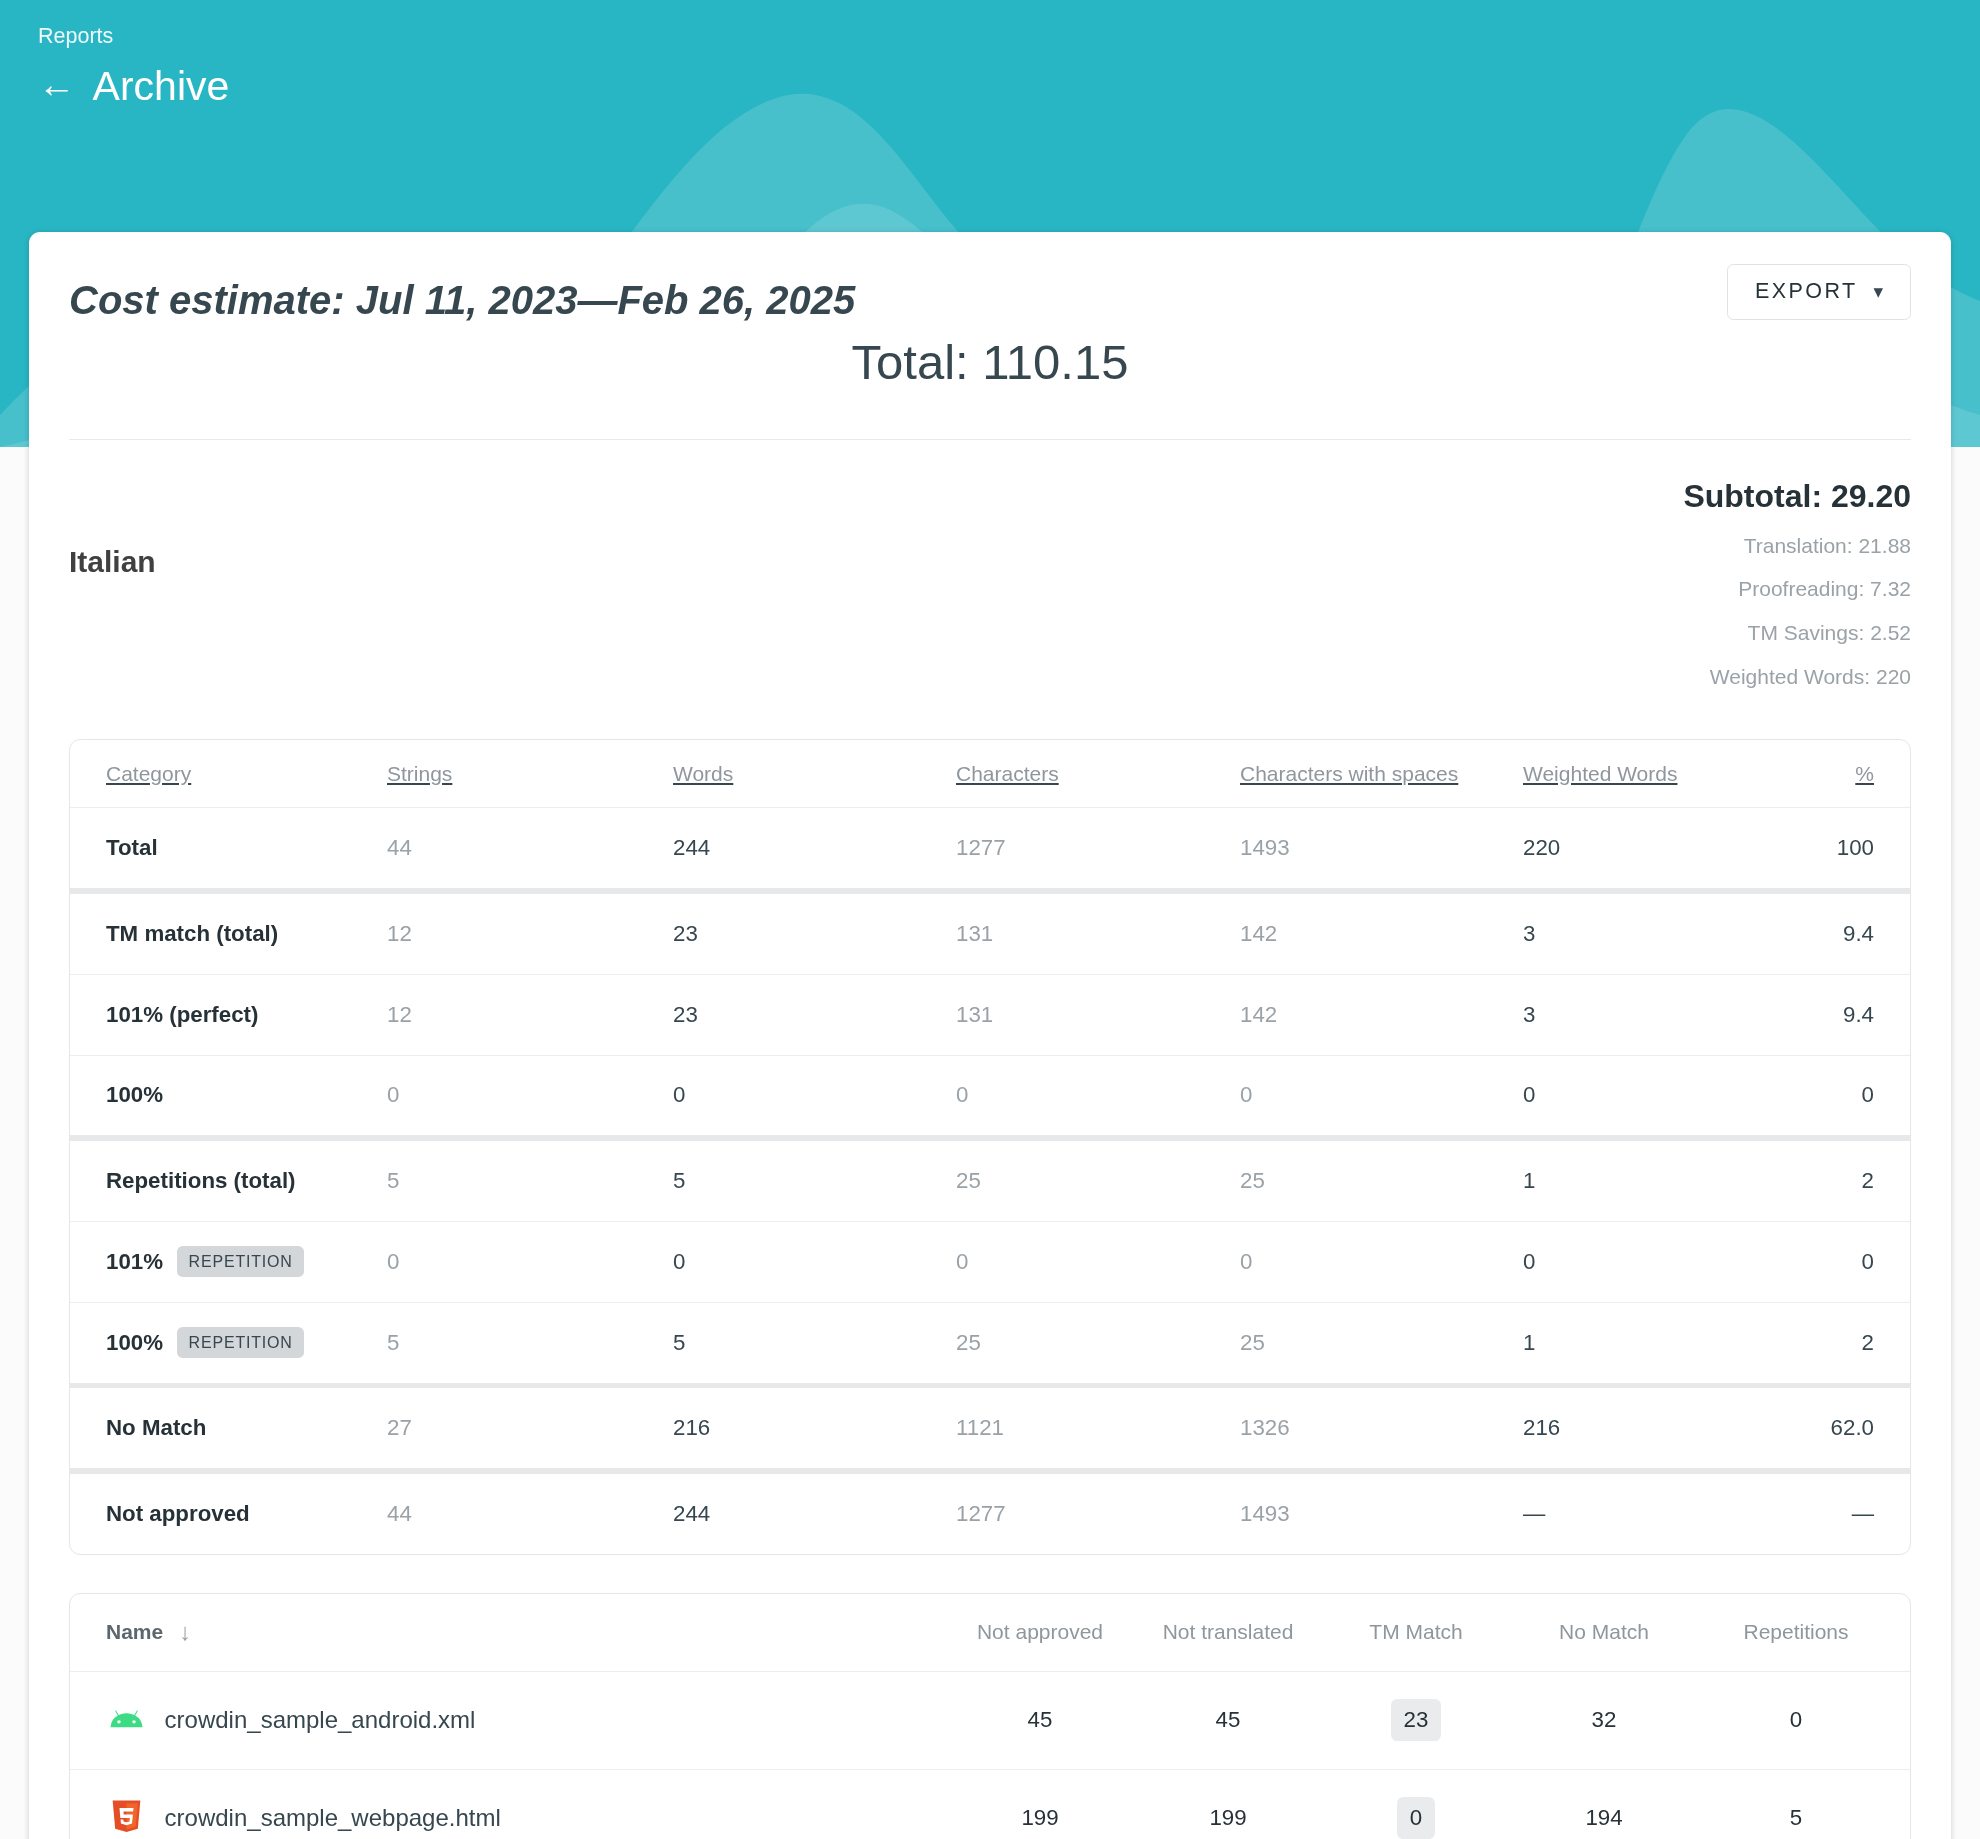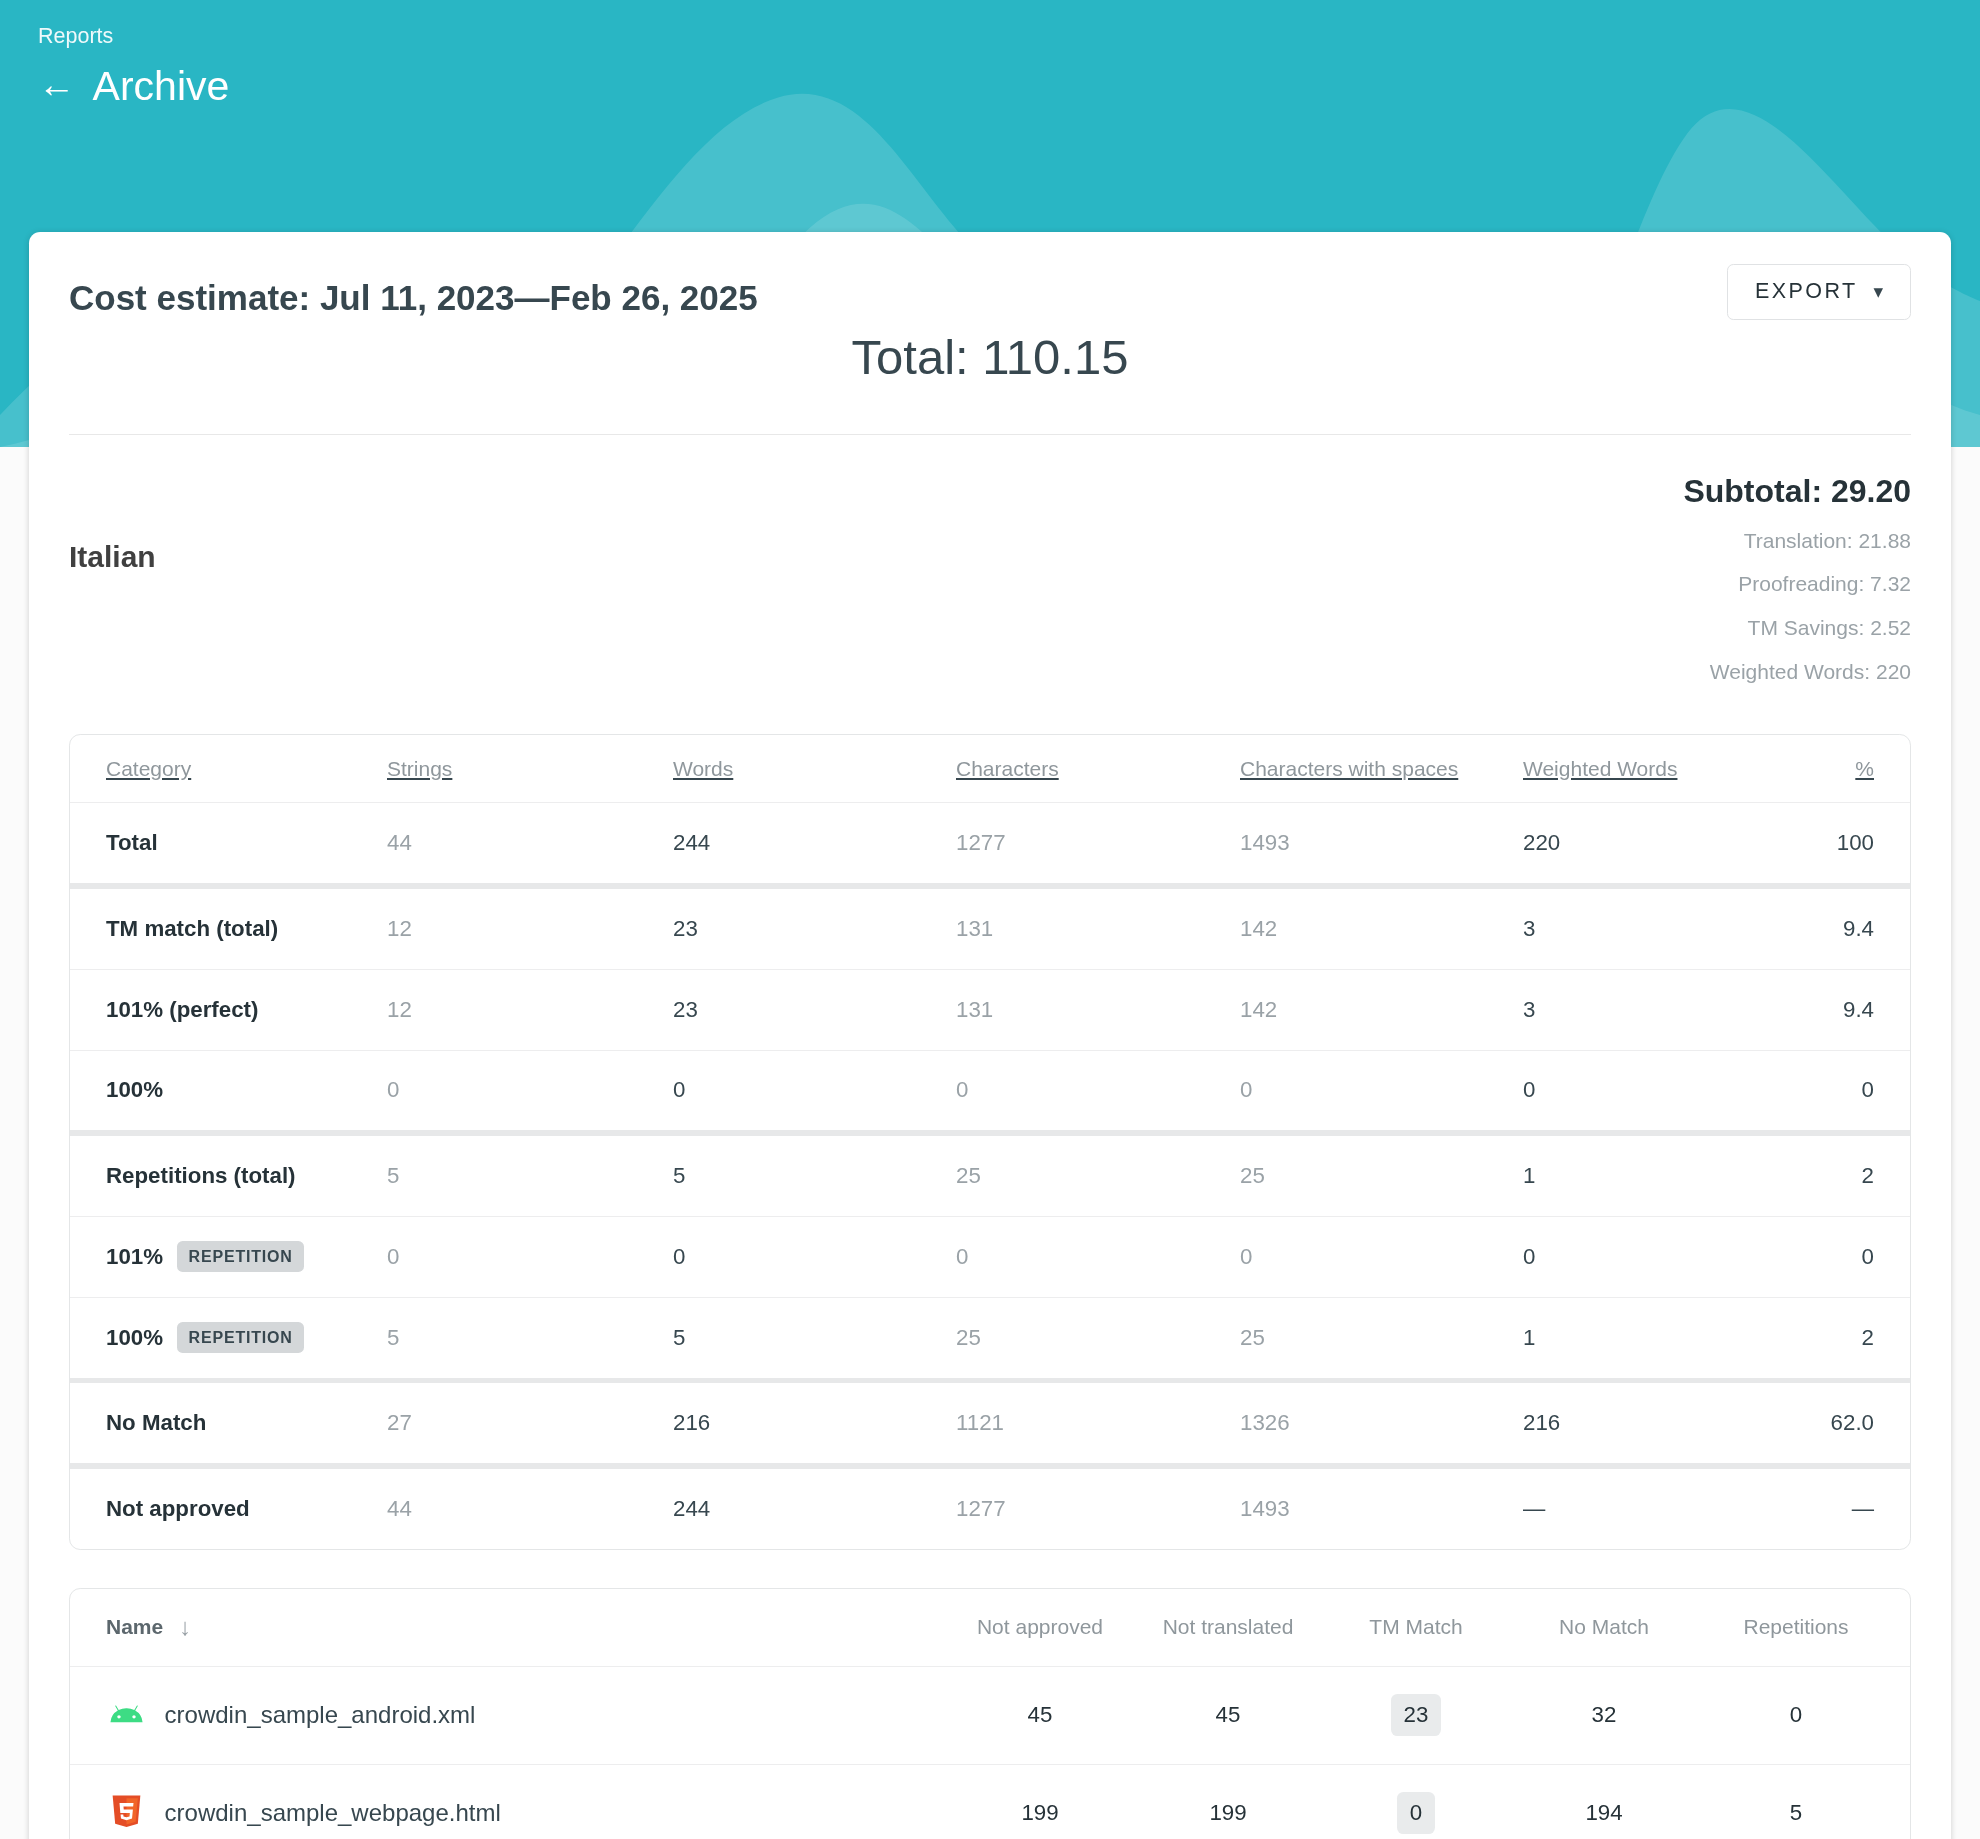--- a/index.html
+++ b/index.html
@@ -36,21 +36,21 @@
     background:#fff;
     border-radius:11.2px;
     box-shadow:0 1.6px 6.4px rgba(0,0,0,.18);
     padding:0 40px 25.5px 40px;
     min-height:1596px;
   }
   .card-head {
     position:relative;
     padding-top:46px;
   }
-  .report-title { font-size:35px; font-weight:700; color:#37474f; }
+  .report-title { font-size:40px; font-weight:700; color:#37474f;font-style:italic; }
   .export-btn {
     position:absolute; right:0; top:32px;
     display:flex; align-items:center; gap:16px;
     background:#fff;
     border:1.6px solid #e0e2e4;
     border-radius:6.4px;
     padding:14.4px 27px;
     font-family:"Liberation Sans", sans-serif;
     font-size:21.5px; letter-spacing:2.4px;
     color:#263238; cursor:pointer;
@@ -94,21 +94,21 @@
   .ct-pct { text-align:right; }
   .ct-line { height:0.8px; background:#ededee; }
   .ct-sep  { height:5.6px; background:#e7e8e9; }
   .rep-badge {
     background:#d4d7d9;
     color:#37474f;
     font-size:16px;
     letter-spacing:0.8px;
     padding:6.4px 11.2px;
     border-radius:5.6px;
-    font-weight:700;
+    font-weight:400;
     white-space:nowrap;
   }
   
   .files-table {
     margin-top:38px;
     border:1.6px solid #e4e6e7;
     border-radius:11.2px;
     overflow:hidden;
     background:#fff;
   }

